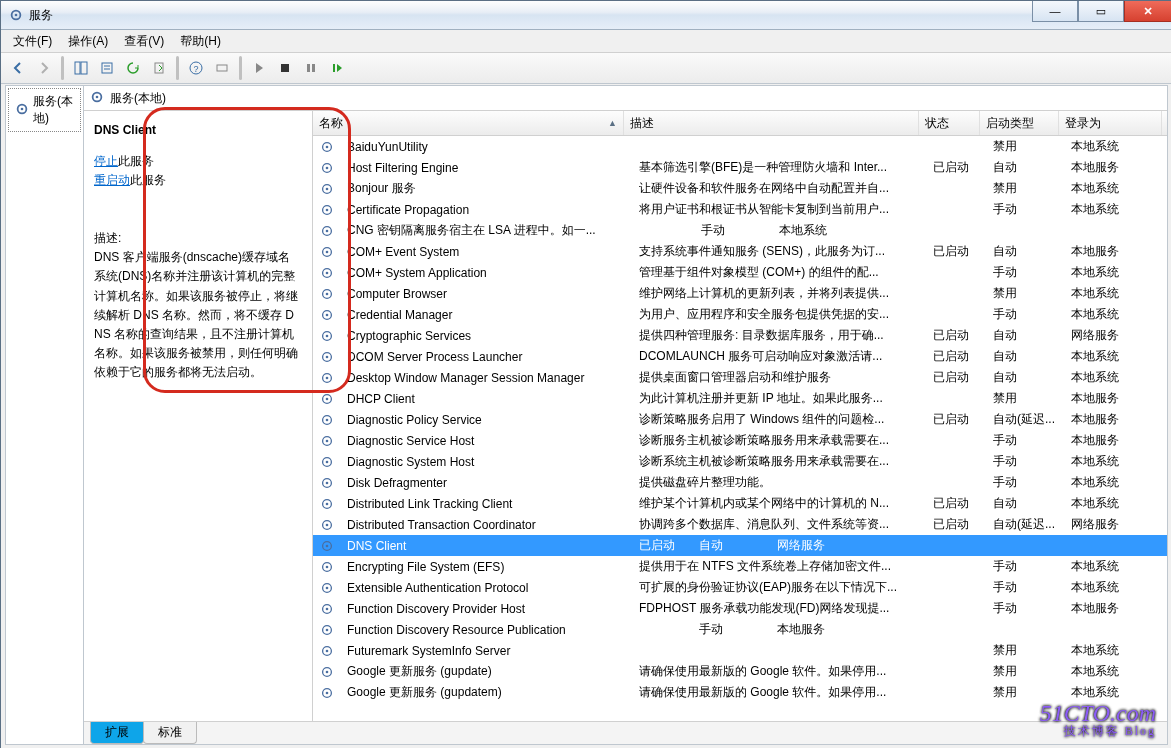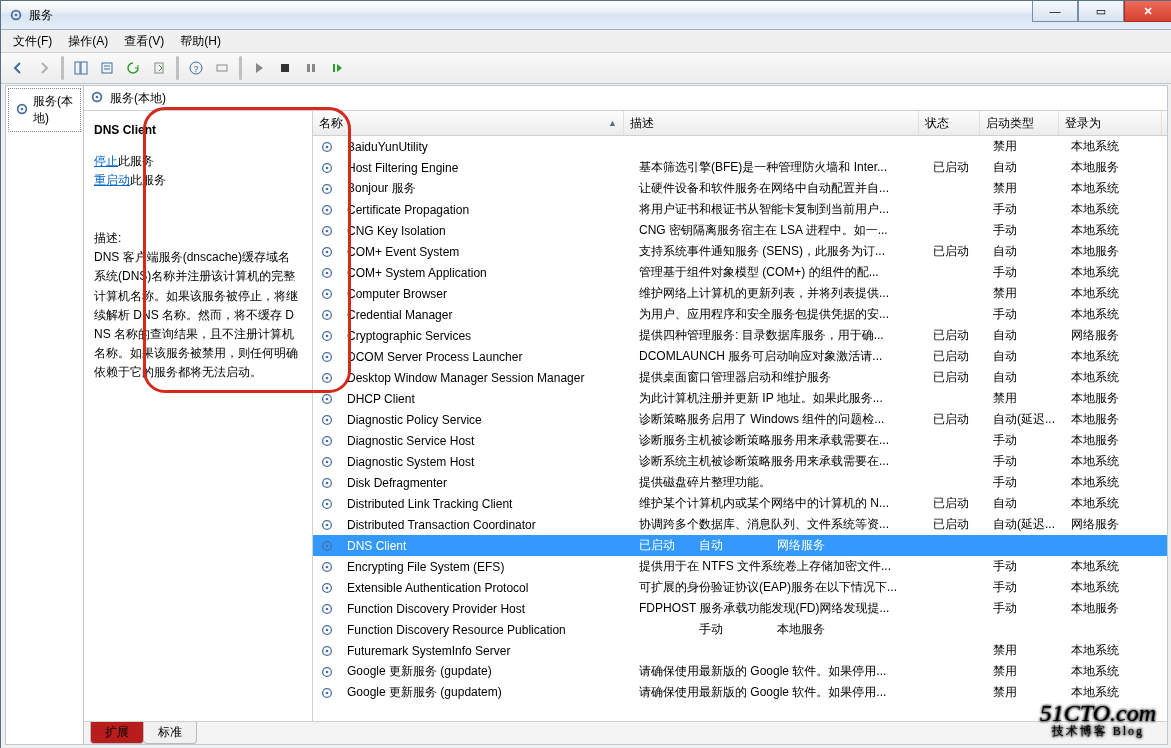--- a/index.html
+++ b/index.html
@@ -31,23 +31,23 @@
 .list{flex:1;display:flex;flex-direction:column;border-left:1px solid #d0d0d0;overflow:hidden}
 .cols{display:flex;height:24px;background:linear-gradient(#fdfdfd,#ececec);border-bottom:1px solid #d0d0d0}
 .col{padding:4px 6px;border-right:1px solid #e0e0e0;font-size:12px;display:flex;align-items:center}
 .c-name{width:298px}.c-desc{width:282px}.c-stat{width:48px}.c-start{width:66px}.c-logon{width:90px}
 .rows{flex:1;overflow-y:auto;overflow-x:hidden}
 .row{display:flex;height:21px;align-items:center;font-size:12px}
 .row.sel{background:#3399ff;color:#fff}
 .row .cell{padding:0 6px;white-space:nowrap;overflow:hidden;text-overflow:ellipsis}
 .row .ic{width:16px;display:flex;align-items:center;justify-content:center}
 .tabs{height:22px;display:flex;align-items:flex-end;padding-left:6px;border-top:1px solid #d0d0d0;background:#f4f4f4}
-.tab{padding:2px 14px;border:1px solid #bbb;border-top:none;background:#b91c1c;margin-right:-1px;font-size:12px;border-radius:0 0 4px 4px}
+.tab{padding:2px 14px;border:1px solid #bbb;border-top:none;background:#0ea5e9;margin-right:-1px;font-size:12px;border-radius:0 0 4px 4px}
 .tab.inactive{background:#f1f1f1}
-.watermark{position:absolute;right:16px;bottom:12px;font-family:Georgia,serif;color:#000000;text-shadow:0 0 3px #000,0 0 3px #000;font-size:24px;font-style:italic;text-align:center;pointer-events:none;line-height:1}
+.watermark{position:absolute;right:16px;bottom:12px;font-family:Georgia,serif;color:#8b5cf6;text-shadow:0 0 3px #000,0 0 3px #000;font-size:24px;font-style:italic;text-align:right;pointer-events:none;line-height:1}
 .watermark small{font-size:12px;font-style:normal;display:block;letter-spacing:2px}
 .sort-arrow{margin-left:auto;color:#5a6f84;font-size:9px}
 </style>
 </head>
 <body>
 
 <div class="window">
 
   <div class="titlebar">
     <span class="title-ico">
@@ -251,21 +251,20 @@
                 <span class="cell" style="width:66px">手动</span>
                 <span class="cell" style="width:90px">本地系统</span>
               </div>
               <div class="row">
                 <span class="cell ic">
                   <svg width="14" height="14" viewBox="0 0 16 16">
                     <circle cx="8" cy="8" r="5" fill="none" stroke="#4a6ea0" stroke-width="1.5"></circle>
                     <circle cx="8" cy="8" r="1.5" fill="#4a6ea0"></circle>
                   </svg>
                 </span>
-                <span class="cell" style="width:280px">CNG Key Isolation</span>
                 <span class="cell" style="width:282px">CNG 密钥隔离服务宿主在 LSA 进程中。如一...</span>
                 <span class="cell" style="width:48px"></span>
                 <span class="cell" style="width:66px">手动</span>
                 <span class="cell" style="width:90px">本地系统</span>
               </div>
               <div class="row">
                 <span class="cell ic">
                   <svg width="14" height="14" viewBox="0 0 16 16">
                     <circle cx="8" cy="8" r="5" fill="none" stroke="#4a6ea0" stroke-width="1.5"></circle>
                     <circle cx="8" cy="8" r="1.5" fill="#4a6ea0"></circle>

